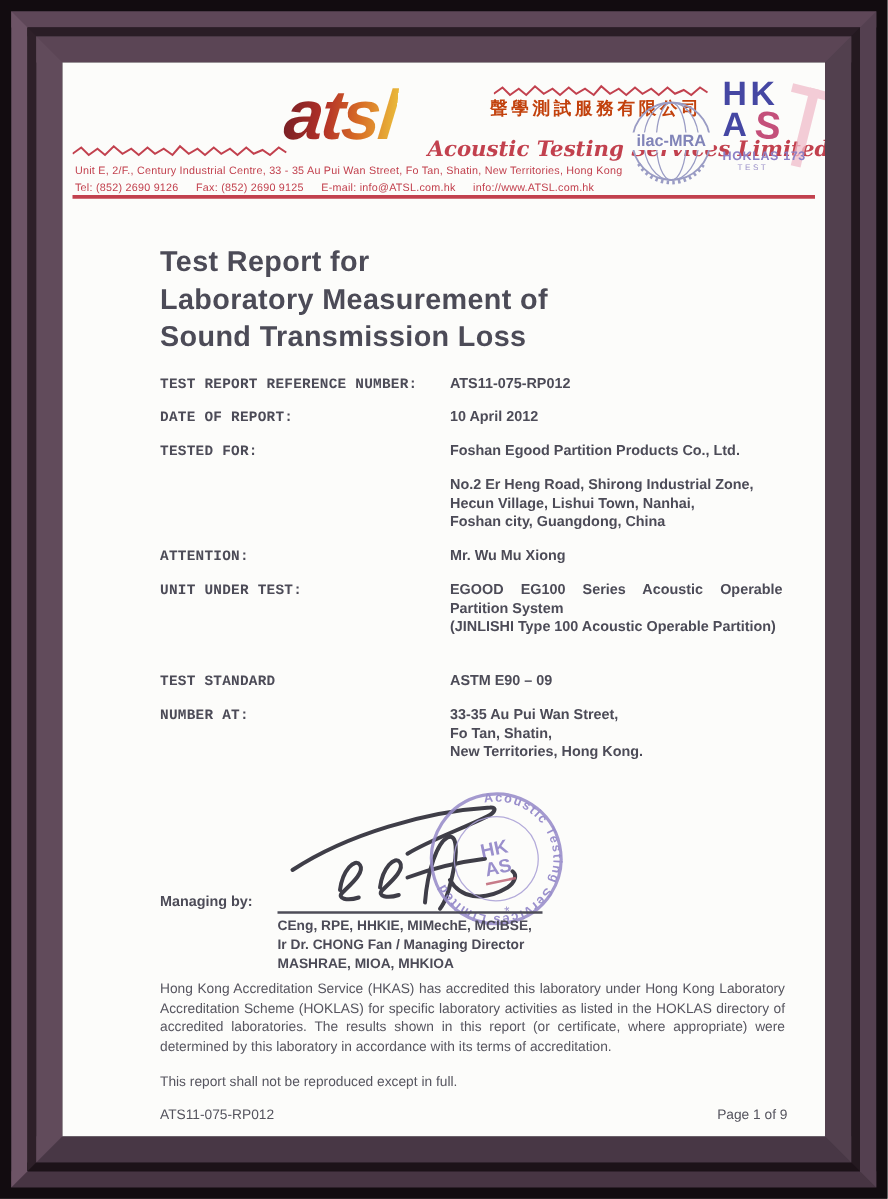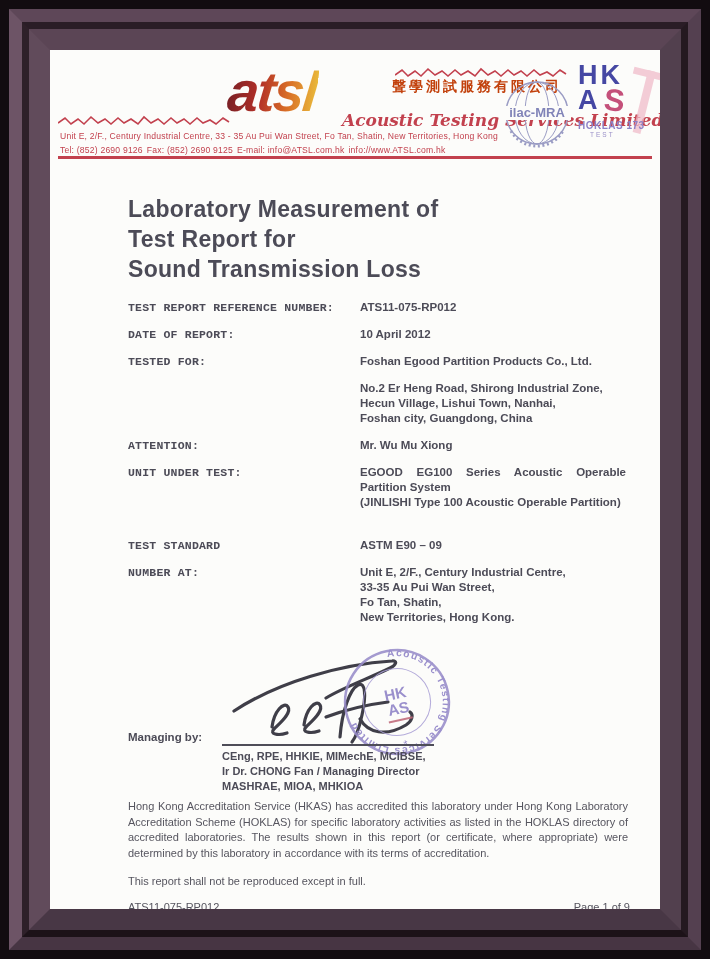--- a/index.html
+++ b/index.html
@@ -26,21 +26,21 @@
     font-weight:bold;font-style:italic;letter-spacing:-2px;transform:skewX(-6deg);
     background:linear-gradient(90deg,#7a2025 0%,#b23028 35%,#d96f26 68%,#e9b83a 100%);
     -webkit-background-clip:text;background-clip:text;color:transparent;}
   .cn{position:absolute;left:342px;top:28px;font-size:14px;font-weight:bold;
     color:#c2410c;letter-spacing:3px;white-space:nowrap;}
   .script{position:absolute;left:292px;top:60px;font-family:"DejaVu Serif",serif;
     font-style:italic;font-weight:bold;font-size:17px;color:var(--accent,#c2414e);white-space:nowrap;}
   .addr{position:absolute;left:10px;font-size:8.6px;color:var(--accent,#c2414e);
     white-space:nowrap;letter-spacing:.2px;}
   .addr1{top:81px;}
-  .addr2{top:95px;display:flex;gap:4px;}
+  .addr2{top:95px;display:flex;gap:14px;}
   .red-rule{position:absolute;top:106px;left:8px;right:8px;height:3px;
     background:var(--accent,#c2414e);}
   .ilac{position:absolute;left:452px;top:26px;}
   .hkas{position:absolute;left:528px;top:14px;width:86px;}
   .hkas-t{position:absolute;left:46px;top:6px;width:40px;height:66px;
     transform:rotate(14deg);opacity:.75;}
   .hkas-t::before{content:"";position:absolute;left:2px;top:0;width:36px;height:7px;background:#f0bcca;}
   .hkas-t::after{content:"";position:absolute;left:16px;top:0;width:8px;height:64px;background:#f0bcca;}
   .hkas-row{font-size:27px;font-weight:bold;color:var(--hkasblue,#4547a3);
     letter-spacing:3px;line-height:23px;position:relative;}
@@ -120,22 +120,22 @@
           <div class="hkas-row">HK</div>
           <div class="hkas-row"><span>A</span><span class="hkas-s">S</span></div>
           <div class="hkas-scheme">HOKLAS 173</div>
           <div class="hkas-test">TEST</div>
         </div>
 
         <div class="red-rule"></div>
       </div>
 
       <div class="title">
+        <div>Test Report for</div>
         <div>Laboratory Measurement of</div>
-        <div>Test Report for</div>
         <div>Sound Transmission Loss</div>
       </div>
 
       <div class="rows">
 
         <div class="row">
           <div class="lab">TEST REPORT REFERENCE NUMBER:</div>
           <div class="val">
                   <div>ATS11-075-RP012</div>
                 </div>
@@ -182,21 +182,20 @@
         <div class="row gap-top">
           <div class="lab">TEST STANDARD</div>
           <div class="val">
                   <div>ASTM E90 – 09</div>
                 </div>
         </div>
 
         <div class="row">
           <div class="lab">NUMBER AT:</div>
           <div class="val">
-            <div>Unit E, 2/F., Century Industrial Centre,</div>
             <div>33-35 Au Pui Wan Street,</div>
             <div>Fo Tan, Shatin,</div>
             <div>New Territories, Hong Kong.</div>
           </div>
         </div>
       </div>
 
       <div class="sig">
         <svg class="sig-svg" width="230" height="92" viewBox="0 0 230 92">
           <g fill="none" stroke="#3f3e48" stroke-width="3.2" stroke-linecap="round">

